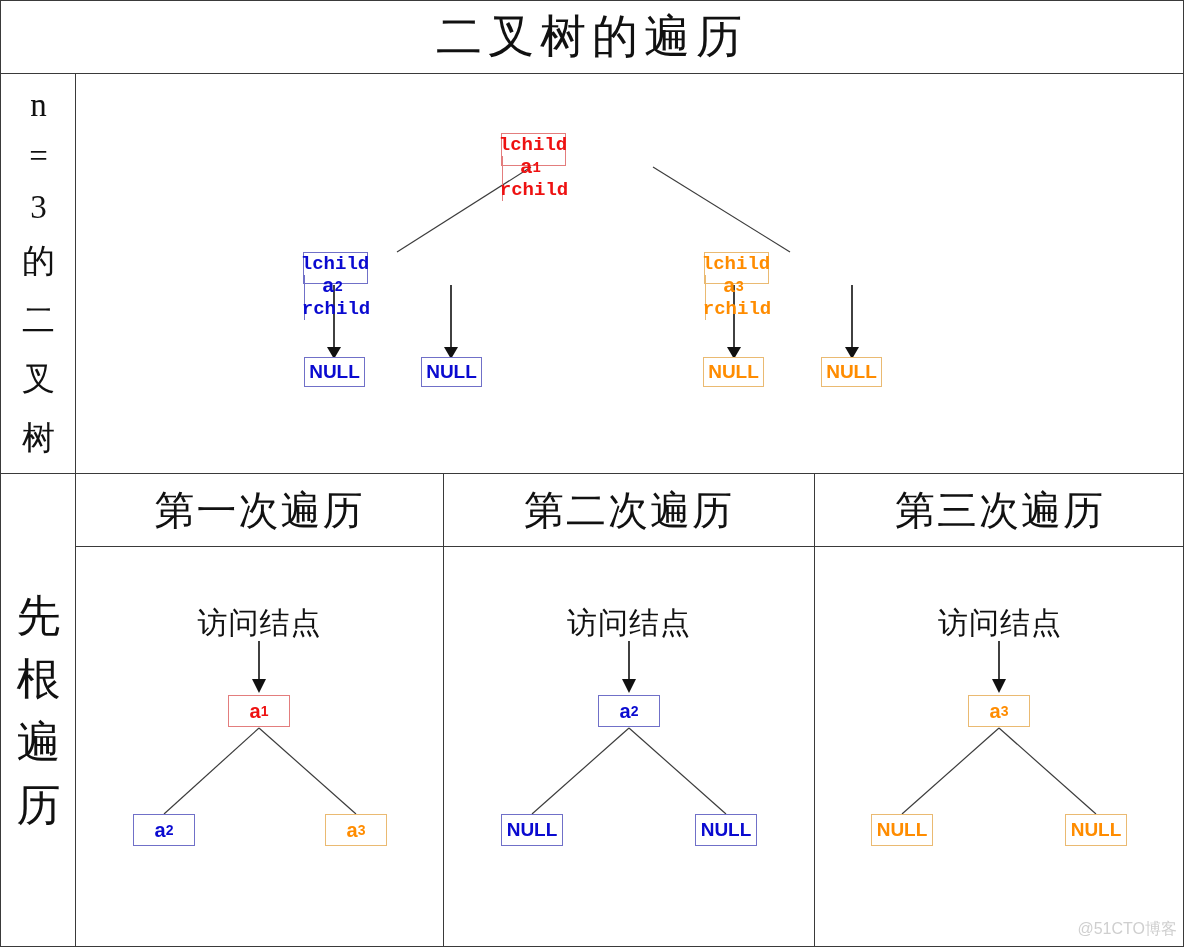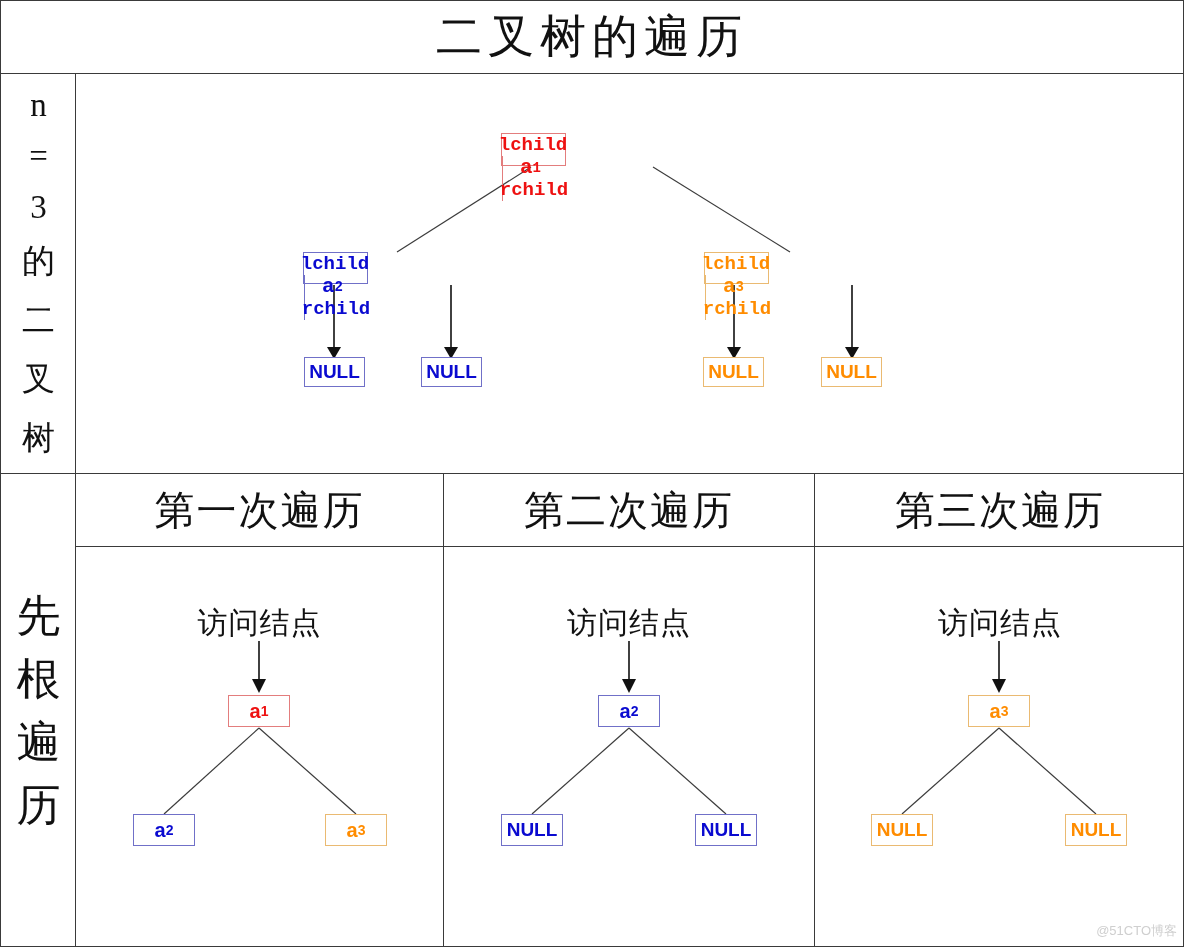--- a/index.html
+++ b/index.html
@@ -45,21 +45,21 @@
   
   .colheader{position:absolute;top:473px;height:72px;display:flex;align-items:center;
              justify-content:center;font-size:40px;letter-spacing:2px;z-index:2;}
   .visitlabel{position:absolute;top:602px;text-align:center;font-size:30px;
               letter-spacing:1px;z-index:2;}
   .sbox{position:absolute;z-index:2;width:62px;height:32px;background:#fff;
         border:1px solid var(--bc);box-sizing:border-box;display:flex;align-items:center;
         justify-content:center;font-family:"Liberation Sans", sans-serif;
         font-weight:bold;font-size:20px;}
   .sbox.nulltext{font-size:19px;}
-  #watermark{position:absolute;right:6px;bottom:6px;font-size:13px;color:#cfcfcf;
+  #watermark{position:absolute;right:6px;bottom:6px;font-size:16px;color:#cfcfcf;
              font-family:"Liberation Sans", sans-serif;z-index:3;}
 </style>
 </head>
 <body>
 
 <div id="page">
 
   <div class="gridline" style="left:0;top:72px;width:1184px;height:1px;"></div>
   <div class="gridline" style="left:0;top:472px;width:1184px;height:1px;"></div>
   <div class="gridline" style="left:74px;top:72px;width:1px;height:875px;"></div>

